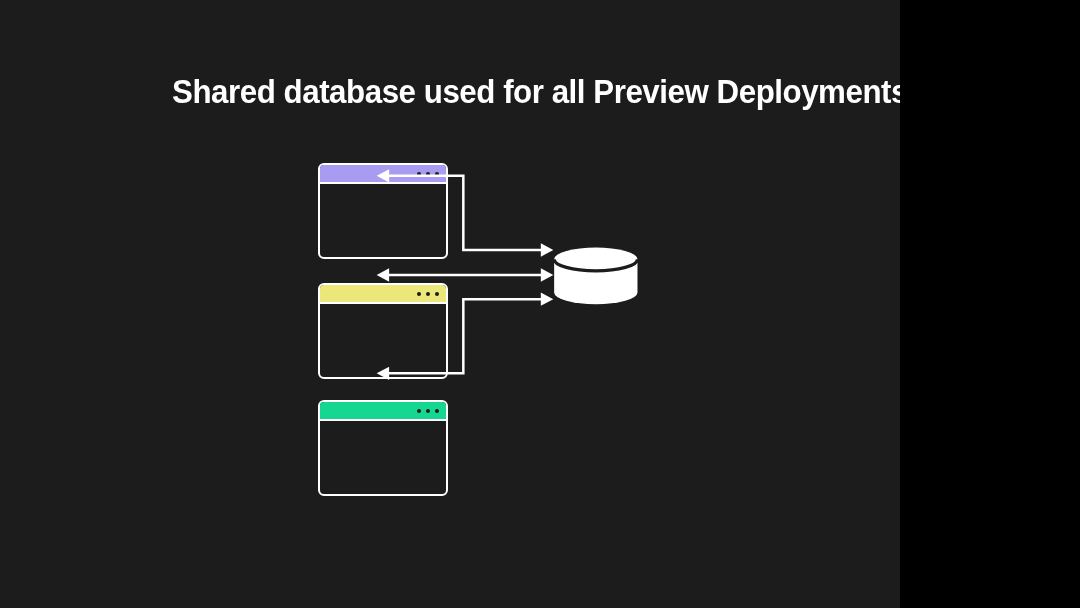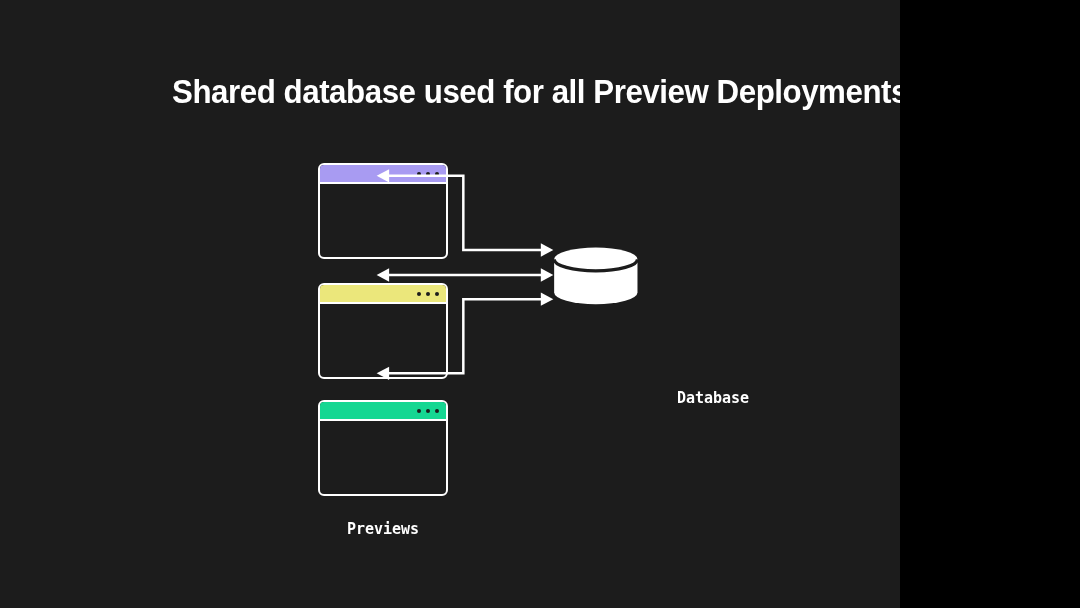--- a/index.html
+++ b/index.html
@@ -116,17 +116,15 @@
       <polygon points="664,359 649,351 649,367" fill="#ffffff"></polygon>
     </g>
 
     <g>
       <path d="M 665 311 L 665 351 A 50 14 0 0 0 765 351 L 765 311 Z" fill="#ffffff"></path>
       <ellipse cx="715" cy="311" rx="50" ry="14" fill="#ffffff"></ellipse>
       <path d="M 665 311 A 50 14 0 0 0 765 311" fill="none" stroke="#1c1c1c" stroke-width="4"></path>
     </g>
   </svg>
 
-  <div class="diagram-label" style="left:308px; top:520px; width:150px;">Previews</div>
 
-  <div class="diagram-label" style="left:640px; top:389px; width:146px;">Database</div>
 
 </div>
 
 </body></html>

